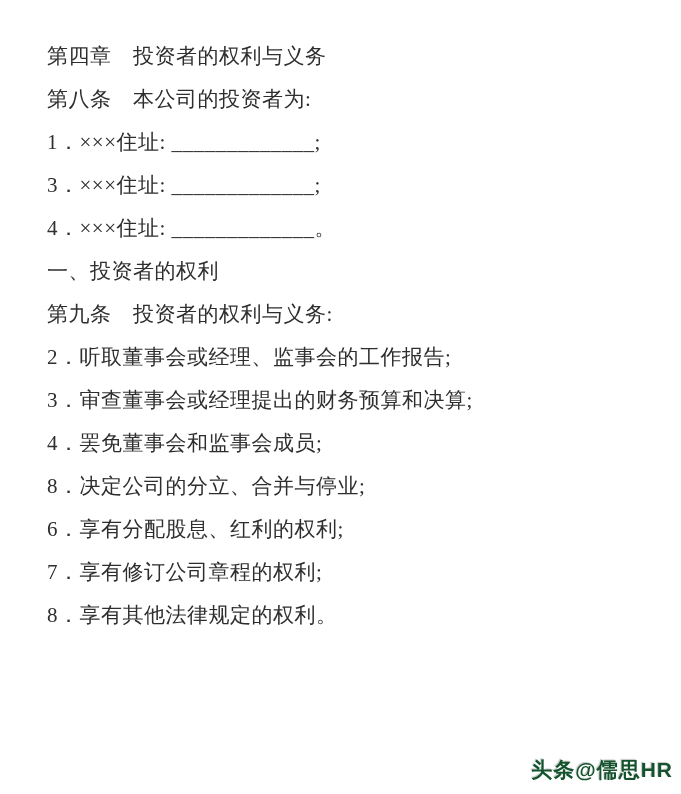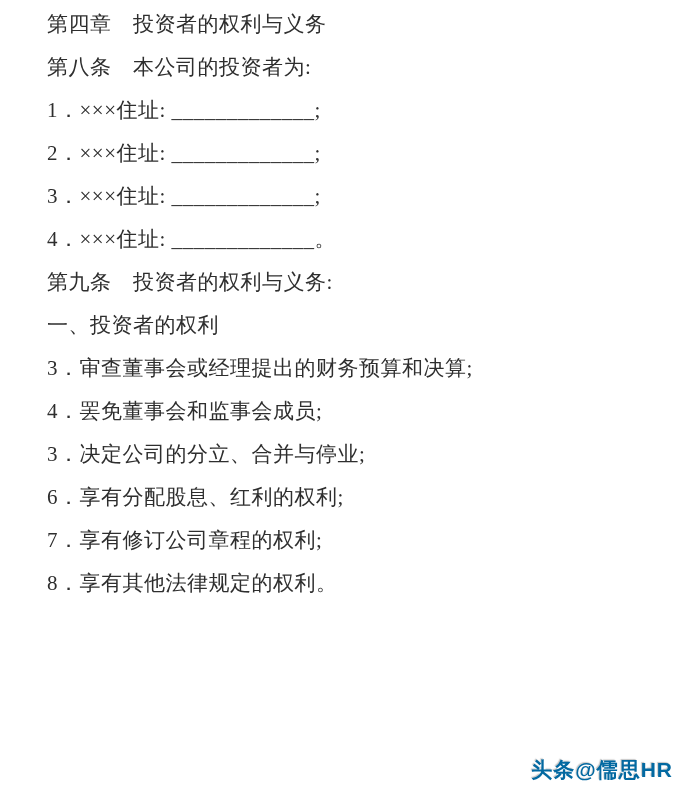--- a/index.html
+++ b/index.html
@@ -9,56 +9,57 @@
   body {
     width: 681px;
     height: 794px;
     background: #ffffff;
     position: relative;
     overflow: hidden;
     font-family: "Liberation Serif", "DejaVu Serif", serif;
   }
   .doc {
     padding: 3px 20px 0 47px;
+    margin-top: 32px;
   }
   .doc p {
     margin: 0;
     font-size: 21px;
     line-height: 43px;
     color: #2e2e2e;
     letter-spacing: 0.5px;
     white-space: nowrap;
   }
   .watermark {
     position: absolute;
     right: 8px;
     bottom: 10px;
     font-size: 21px;
     font-weight: bold;
-    color: #0369a1;
+    color: #14532d;
     text-shadow: 1px 1px 0 #ffffff, 2px 2px 1px rgba(255,255,255,0.9), -1px -1px 1px rgba(90,90,90,0.35);
     letter-spacing: 1px;
     font-family: "Liberation Sans", sans-serif;
   }
 </style>
 </head>
 <body>
 
 <div class="doc">
   <p>第四章　投资者的权利与义务</p>
   <p>第八条　本公司的投资者为:</p>
   <p>1．×××住址: _____________;</p>
-  <p>2．×××住址: _____________;</p>
   <p>3．×××住址: _____________;</p>
   <p>4．×××住址: _____________。</p>
+  <p>一、投资者的权利</p>
   <p>第九条　投资者的权利与义务:</p>
-  <p>一、投资者的权利</p>
+  <p>2．听取董事会或经理、监事会的工作报告;</p>
   <p>3．审查董事会或经理提出的财务预算和决算;</p>
   <p>4．罢免董事会和监事会成员;</p>
-  <p>3．决定公司的分立、合并与停业;</p>
+  <p>8．决定公司的分立、合并与停业;</p>
   <p>6．享有分配股息、红利的权利;</p>
   <p>7．享有修订公司章程的权利;</p>
   <p>8．享有其他法律规定的权利。</p>
 </div>
 
 <div class="watermark">
   <span>头条@儒思HR</span>
 </div>
 
 </body></html>

